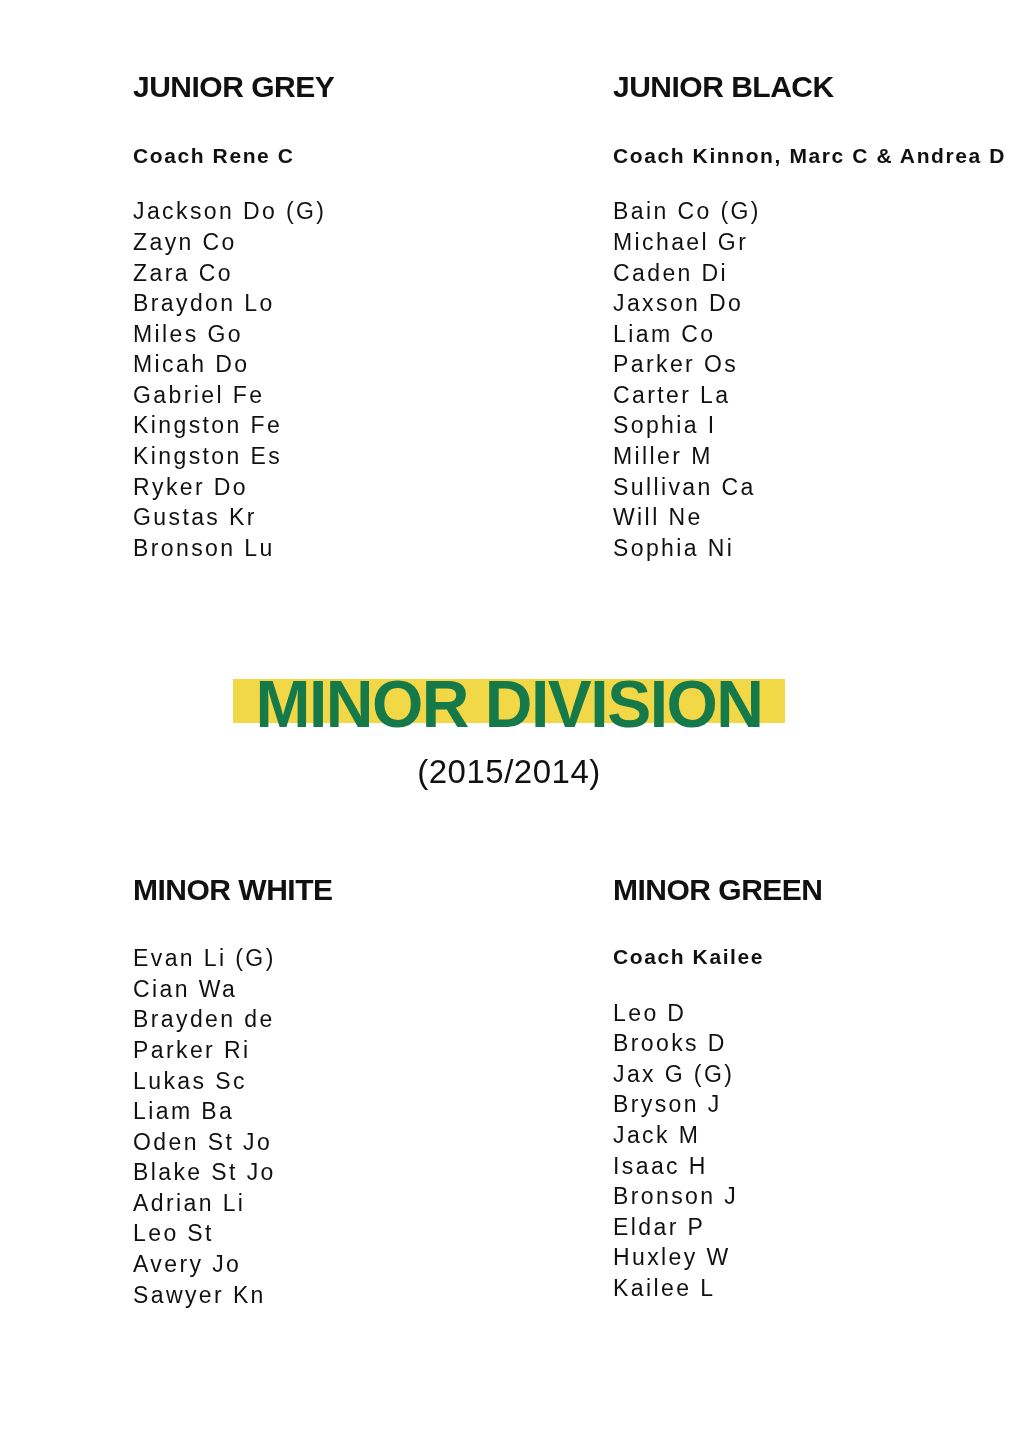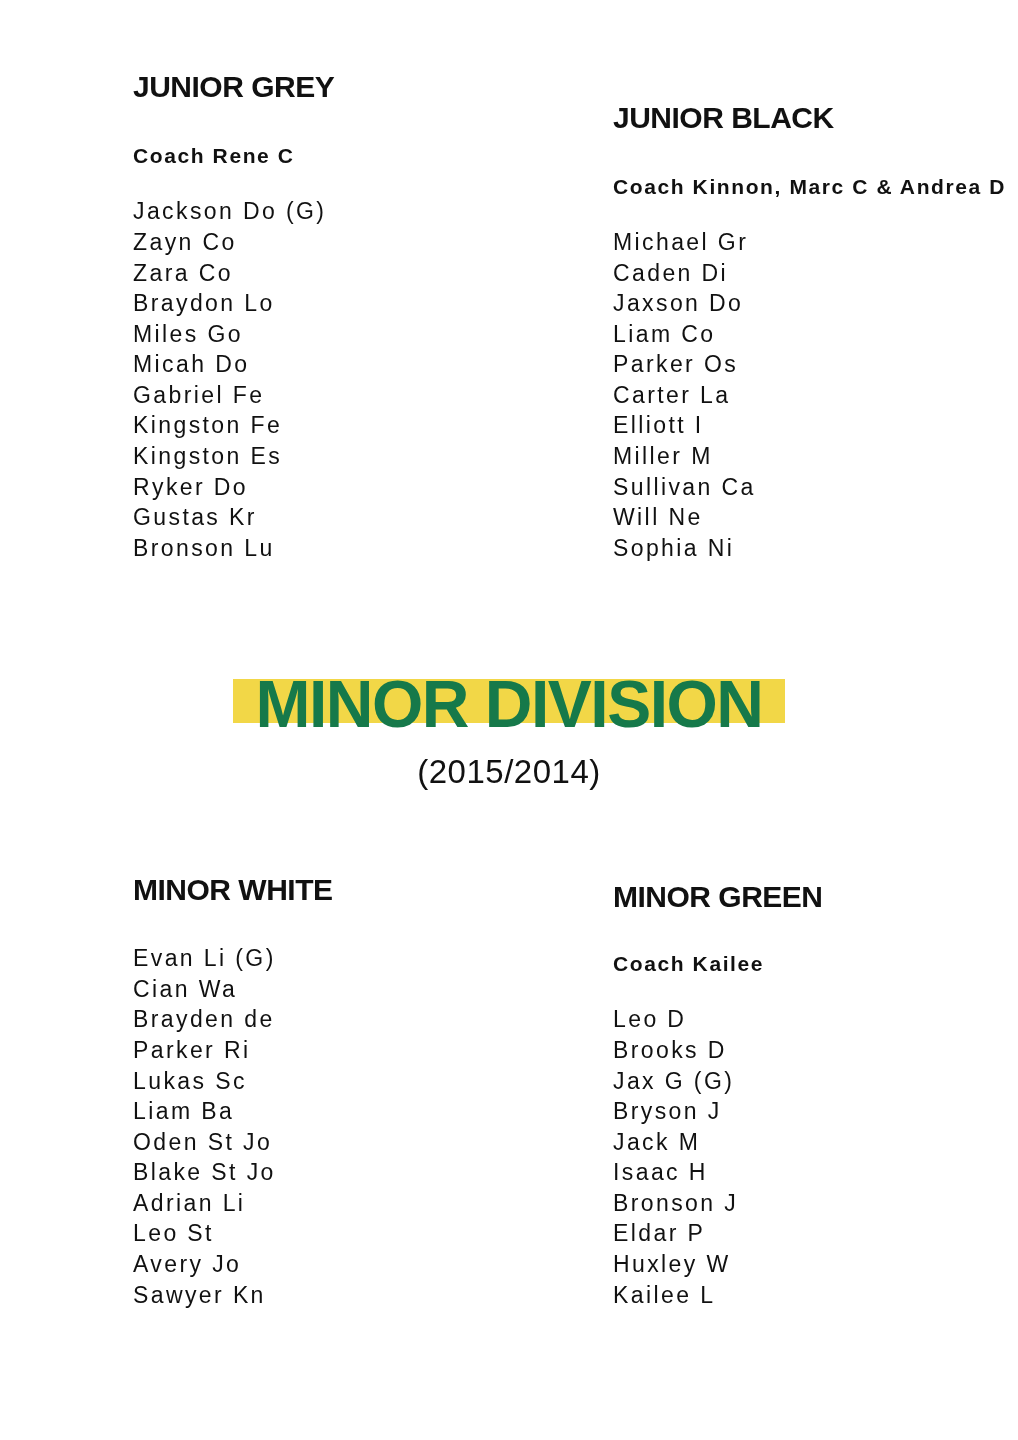--- a/index.html
+++ b/index.html
@@ -16,21 +16,20 @@
   }
   .page {
     position: relative;
     width: 1018px;
     height: 1440px;
     box-sizing: border-box;
   }
   .section {
     display: flex;
     flex-direction: row;
-    align-items: flex-end;
   }
   .top-section {
     padding: 70px 0 0 0;
   }
   .col {
     box-sizing: border-box;
   }
   .col-left {
     width: 480px;
     padding-left: 133px;
@@ -143,27 +142,28 @@
         <li>Gustas Kr</li>
         <li>Bronson Lu</li>
       </ul>
     </div>
 
     <div class="col col-right">
       <div class="col-right-inner">
         <h2 class="team-title">JUNIOR BLACK</h2>
         <div class="coach">Coach Kinnon, Marc C &amp; Andrea D</div>
         <ul class="roster">
+          <li>Bain Co (G)</li>
           <li>Michael Gr</li>
           <li>Caden Di</li>
           <li>Jaxson Do</li>
           <li>Liam Co</li>
           <li>Parker Os</li>
           <li>Carter La</li>
-          <li>Elliott I</li>
+          <li>Sophia I</li>
           <li>Miller M</li>
           <li>Sullivan Ca</li>
           <li>Will Ne</li>
           <li>Sophia Ni</li>
         </ul>
       </div>
     </div>
 
   </div>
 

